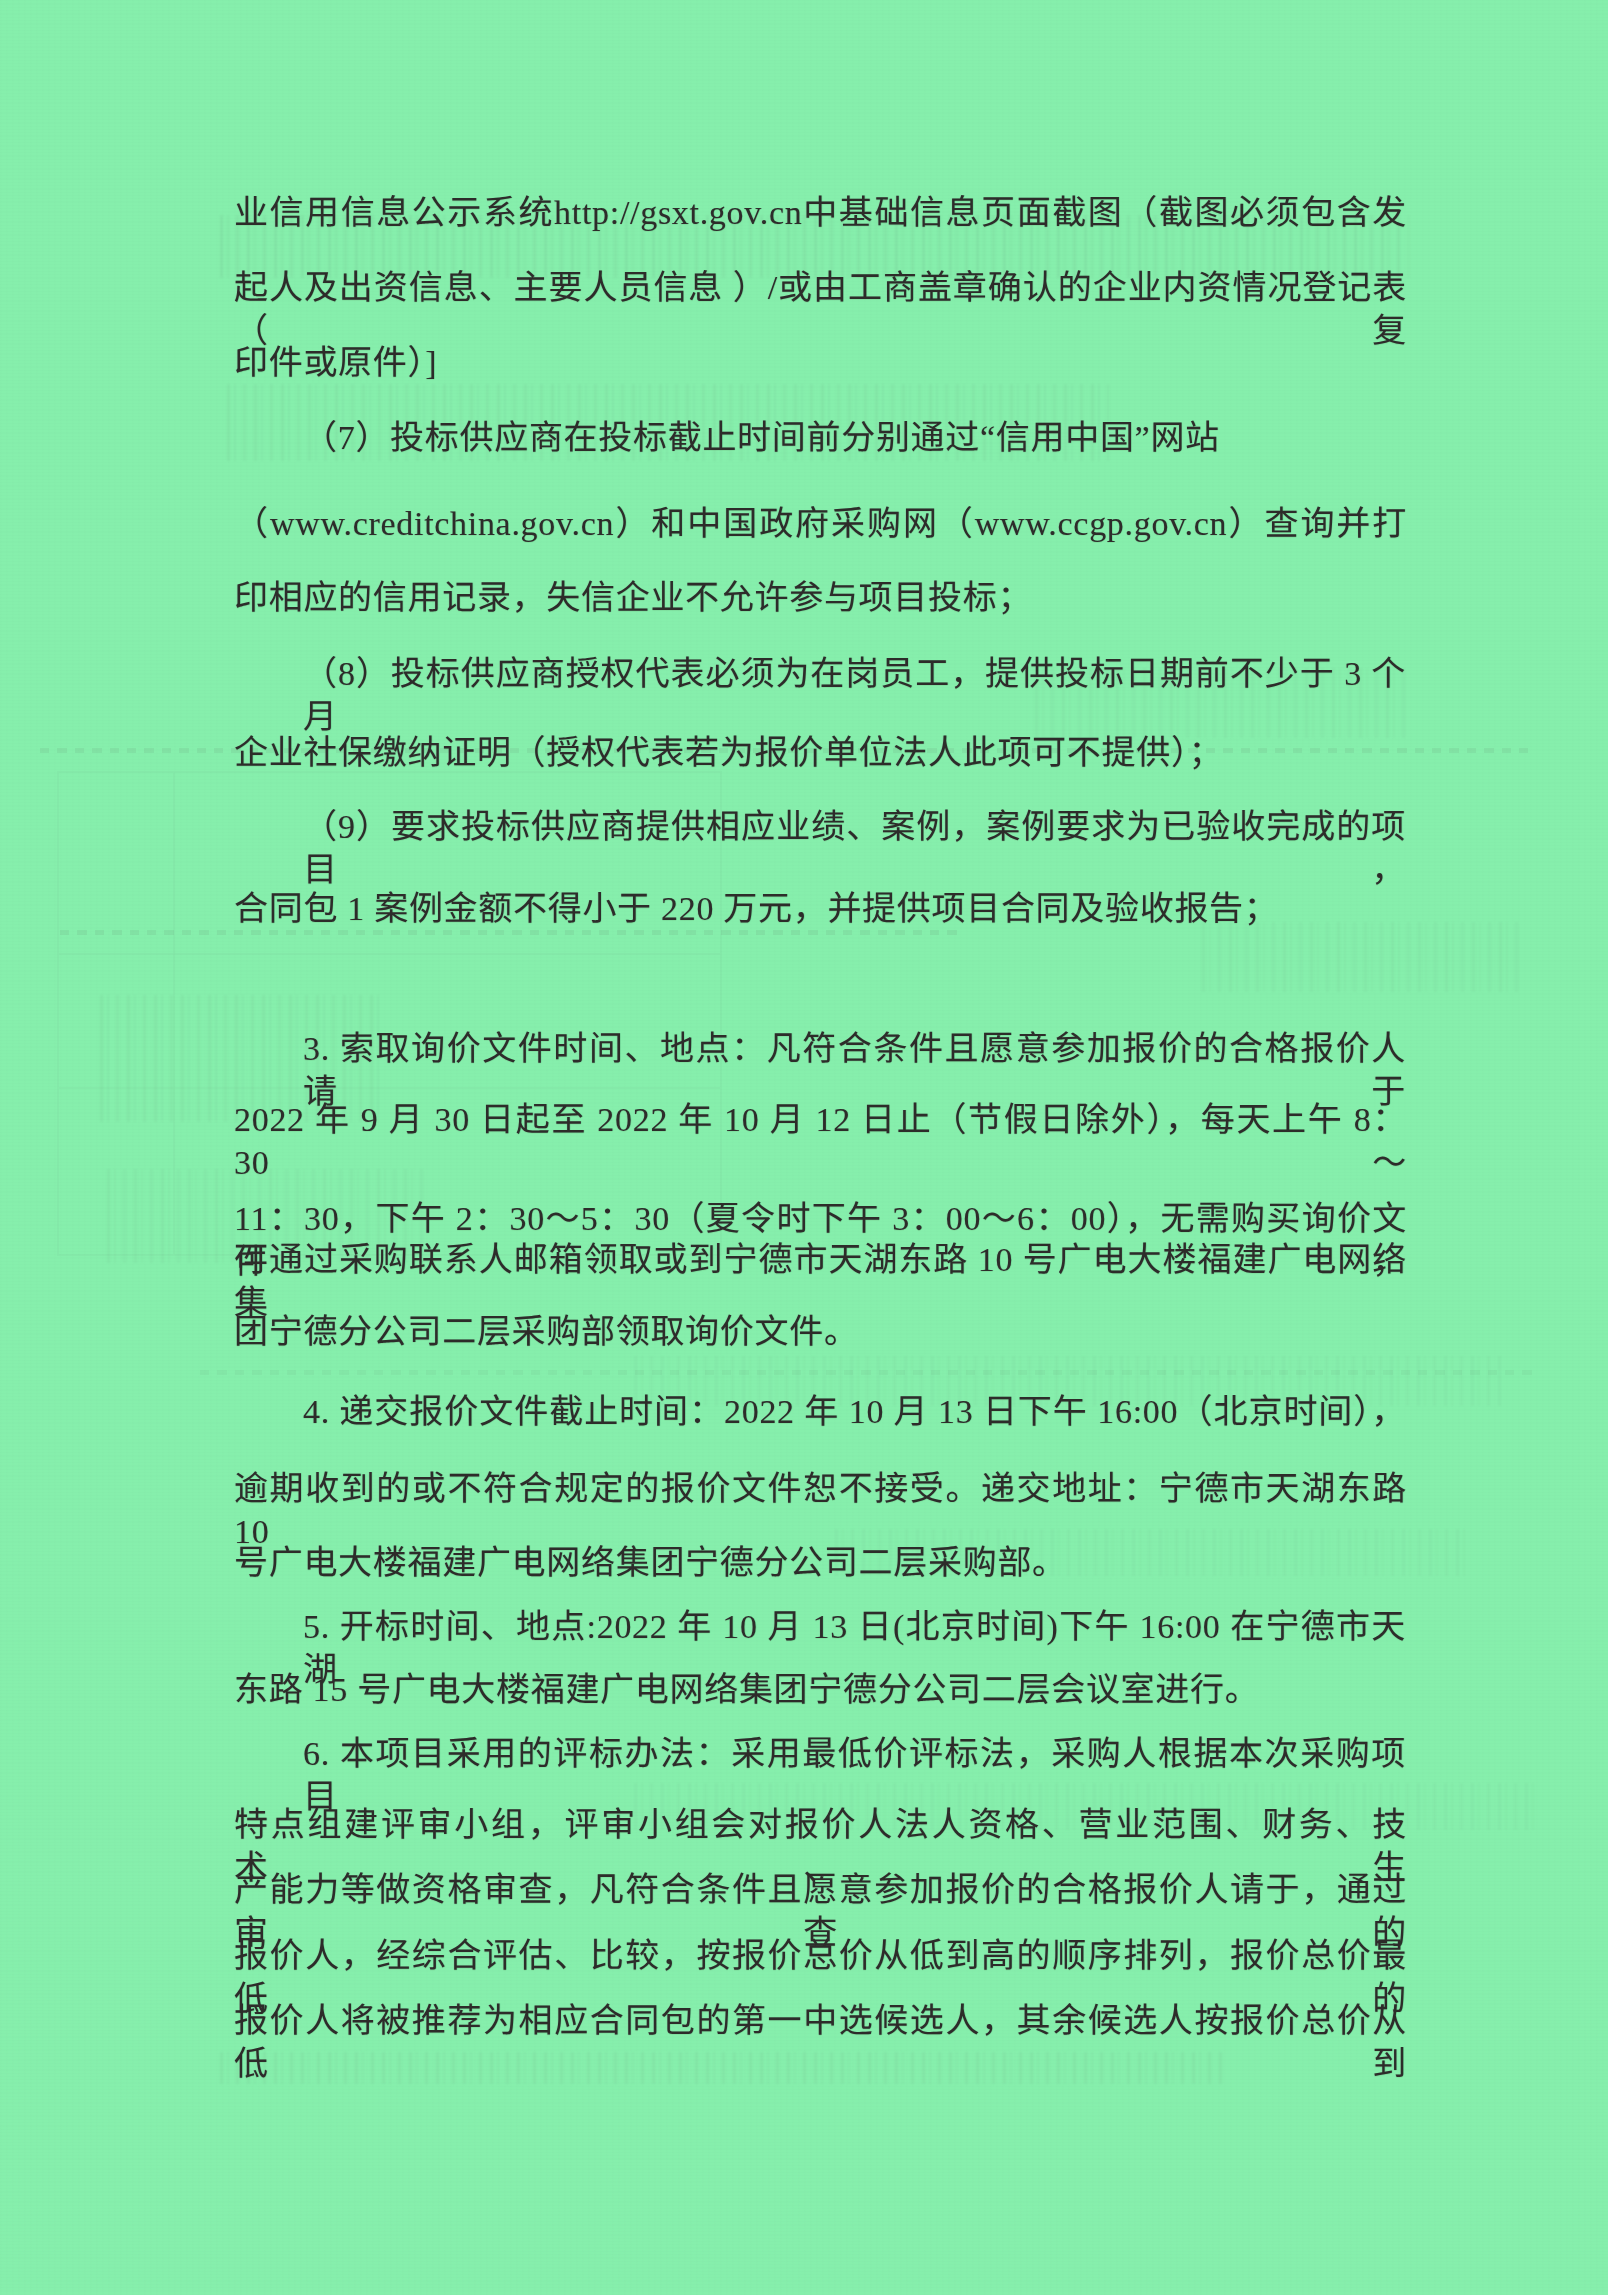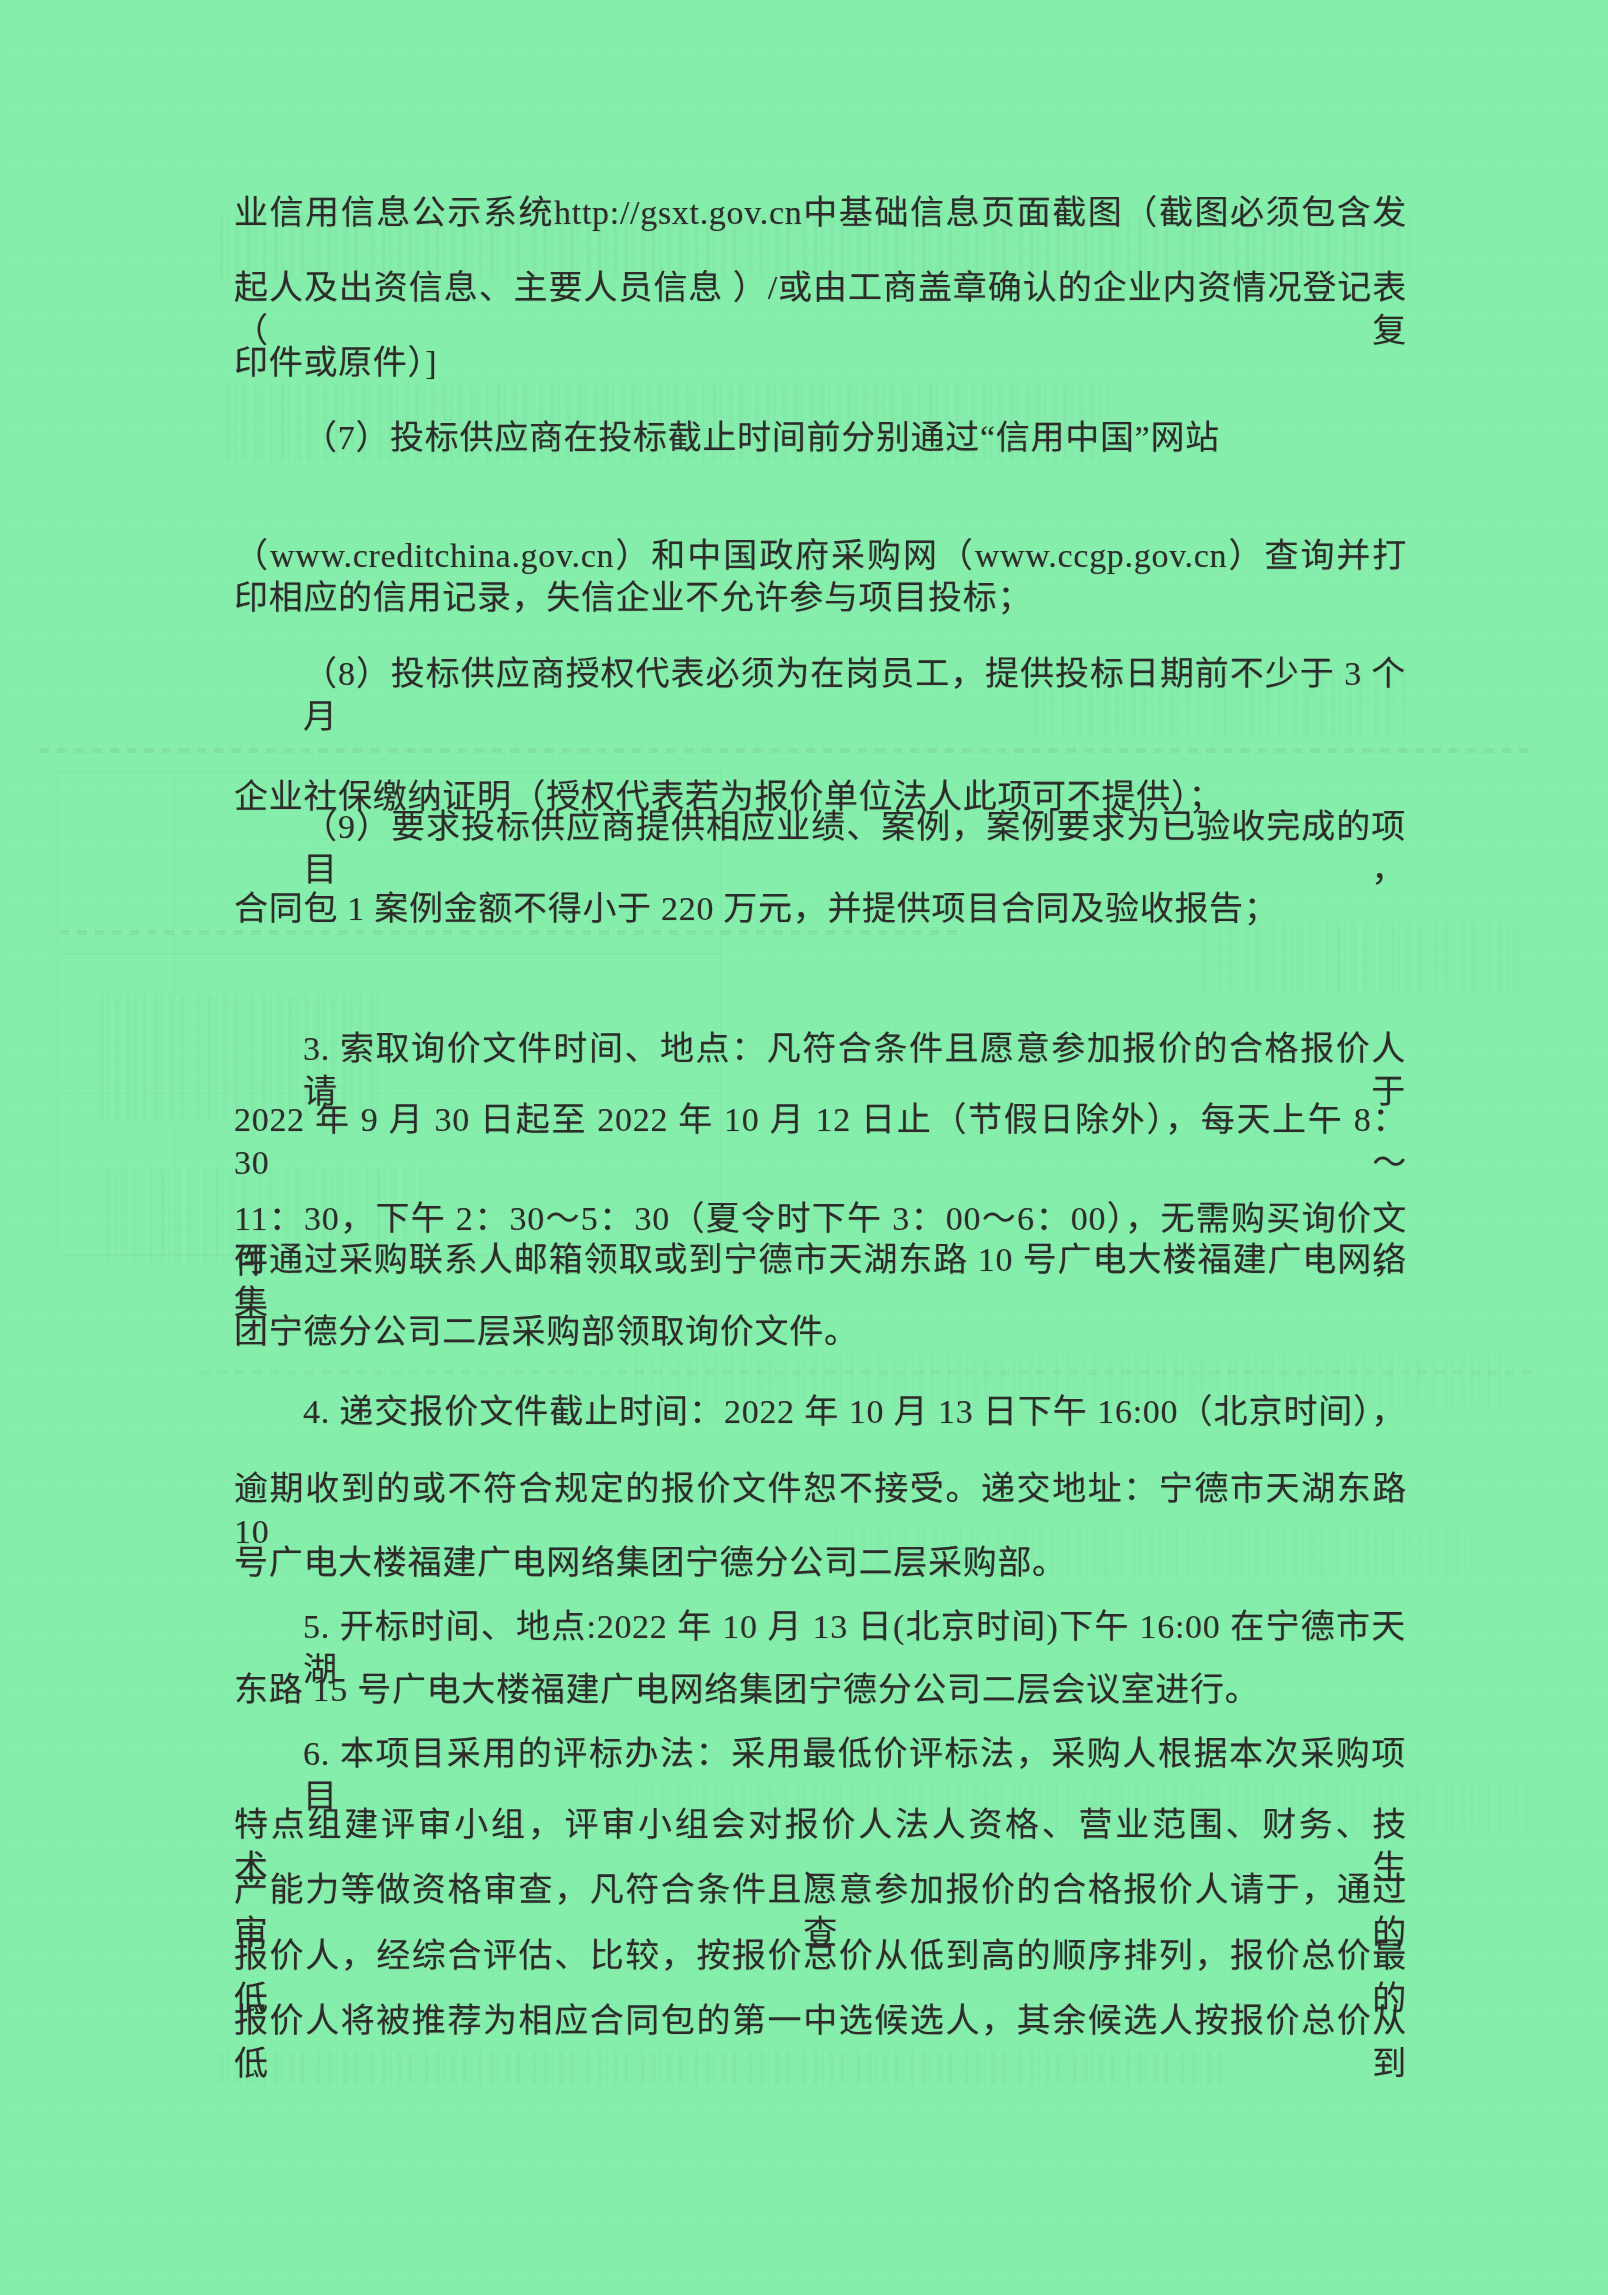--- a/index.html
+++ b/index.html
@@ -102,24 +102,24 @@
     <div class="v"></div>
     <div class="h1"></div>
     <div class="h2"></div>
   </div>
 
   <div class="textlayer">
     <div class="ln j" style="top:191px;">业信用信息公示系统http://gsxt.gov.cn中基础信息页面截图（截图必须包含发</div>
     <div class="ln j" style="top:266px;">起人及出资信息、主要人员信息 ）/或由工商盖章确认的企业内资情况登记表（复</div>
     <div class="ln" style="top:341px;">印件或原件）]</div>
     <div class="ln in" style="top:416px;">（7）投标供应商在投标截止时间前分别通过“信用中国”网站</div>
-    <div class="ln j" style="top:502px;margin-top:32px;">（www.creditchina.gov.cn）和中国政府采购网（www.ccgp.gov.cn）查询并打</div>
+    <div class="ln j" style="top:502px;">（www.creditchina.gov.cn）和中国政府采购网（www.ccgp.gov.cn）查询并打</div>
     <div class="ln" style="top:576px;">印相应的信用记录，失信企业不允许参与项目投标；</div>
     <div class="ln in j" style="top:652px;">（8）投标供应商授权代表必须为在岗员工，提供投标日期前不少于 3 个月</div>
-    <div class="ln" style="top:731px;margin-top:44px;">企业社保缴纳证明（授权代表若为报价单位法人此项可不提供）；</div>
+    <div class="ln" style="top:731px;">企业社保缴纳证明（授权代表若为报价单位法人此项可不提供）；</div>
     <div class="ln in j" style="top:805px;">（9）要求投标供应商提供相应业绩、案例，案例要求为已验收完成的项目，</div>
     <div class="ln" style="top:887px;">合同包 1 案例金额不得小于 220 万元，并提供项目合同及验收报告；</div>
     <div class="ln in j" style="top:1027px;">3. 索取询价文件时间、地点：凡符合条件且愿意参加报价的合格报价人请于</div>
     <div class="ln j" style="top:1098px;">2022 年 9 月 30 日起至 2022 年 10 月 12 日止（节假日除外），每天上午 8：30～</div>
     <div class="ln j" style="top:1166px;margin-top:31px;">11：30，下午 2：30～5：30（夏令时下午 3：00～6：00），无需购买询价文件，</div>
     <div class="ln j" style="top:1238px;">可通过采购联系人邮箱领取或到宁德市天湖东路 10 号广电大楼福建广电网络集</div>
     <div class="ln" style="top:1310px;">团宁德分公司二层采购部领取询价文件。</div>
     <div class="ln in j" style="top:1390px;">4. 递交报价文件截止时间：2022 年 10 月 13 日下午 16:00（北京时间），</div>
     <div class="ln j" style="top:1467px;">逾期收到的或不符合规定的报价文件恕不接受。递交地址：宁德市天湖东路 10</div>
     <div class="ln" style="top:1541px;">号广电大楼福建广电网络集团宁德分公司二层采购部。</div>

